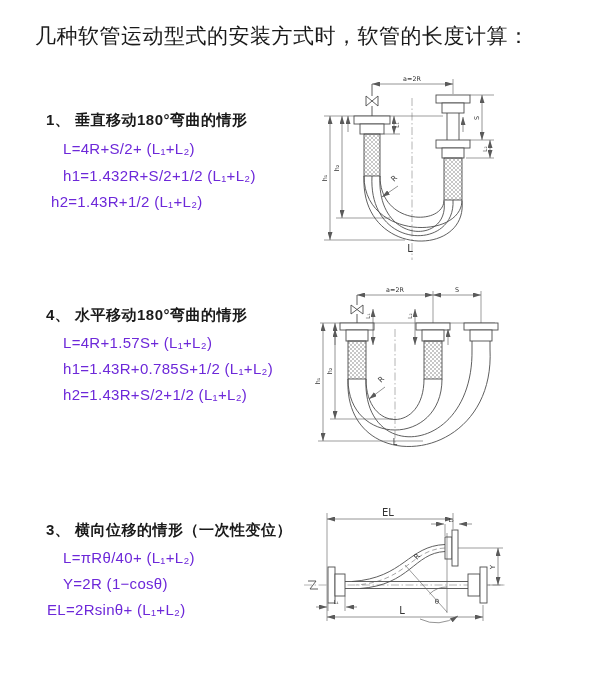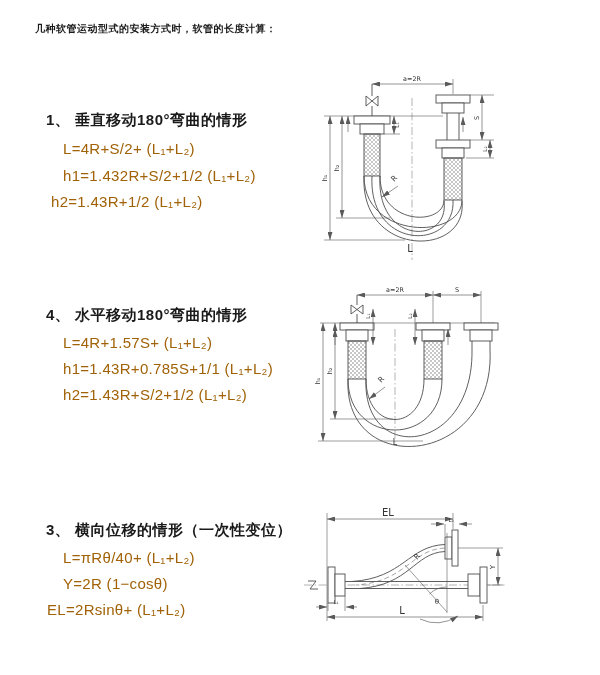--- a/index.html
+++ b/index.html
@@ -1,22 +1,22 @@
 <!DOCTYPE html>
 <html><head>
 <meta charset="utf-8">
 <style>
   html,body{margin:0;padding:0;}
   body{
     width:600px;height:675px;background:#ffffff;position:relative;overflow:hidden;
     font-family:"Liberation Sans","DejaVu Sans",sans-serif;color:#1a1a1a;
   }
-  .doc-title{position:absolute;left:35px;top:22px;font-size:10px;font-weight:bold;letter-spacing:.5px;white-space:nowrap;}
+  .doc-title{position:absolute;left:35px;top:22px;font-size:21px;font-weight:normal;letter-spacing:.5px;white-space:nowrap;}
   .sec-heading{position:absolute;font-size:15px;font-weight:bold;letter-spacing:.5px;white-space:nowrap;}
-  .formula{position:absolute;font-size:15px;letter-spacing:.3px;color:#a16207;white-space:nowrap;}
+  .formula{position:absolute;font-size:15px;letter-spacing:.3px;color:#6d28d9;white-space:nowrap;}
   svg.diagram{position:absolute;}
   svg text{font-family:"DejaVu Sans","Liberation Sans",sans-serif;fill:#333;}
   .dimlab{font-size:6.4px;}
   .biglab{font-size:10px;}
   .outline{fill:none;stroke:#4d4d4d;stroke-width:0.9;}
   .fit{fill:#ffffff;stroke:#4d4d4d;stroke-width:0.9;}
   .braidrect{fill:url(#braid);stroke:#4d4d4d;stroke-width:0.9;}
   .dim{fill:none;stroke:#5a5a5a;stroke-width:0.65;}
   .ext{fill:none;stroke:#5a5a5a;stroke-width:0.6;}
   .cl{fill:none;stroke:#8c8c8c;stroke-width:0.65;stroke-dasharray:8 2.5 1.5 2.5;}
@@ -119,21 +119,21 @@
 
   <g>
     <line class="ext" x1="74" y1="66" x2="90" y2="66"></line>
     <line class="dim" x1="84" y1="48" x2="84" y2="66" marker-start="url(#ah)" marker-end="url(#ah)"></line>
     <text class="dimlab" x="89" y="57" text-anchor="middle" transform="rotate(-90 89 57)" style="font-size:5.6px">L₁</text>
   </g>
 </svg>
 
 <div class="sec-heading" style="left:46px;top:306px">4、 水平移动180°弯曲的情形</div>
 <div class="formula" style="left:63px;top:334px">L=4R+1.57S+ (L₁+L₂)</div>
-<div class="formula" style="left:63px;top:360px">h1=1.43R+0.785S+1/1 (L₁+L₂)</div>
+<div class="formula" style="left:63px;top:360px">h1=1.43R+0.785S+1/2 (L₁+L₂)</div>
 <div class="formula" style="left:63px;top:386px">h2=1.43R+S/2+1/2 (L₁+L₂)</div>
 
 <svg class="diagram" style="left:305px;top:283px" width="295" height="185" viewBox="0 0 295 185">
 
   <line class="ext" x1="15" y1="40" x2="190" y2="40"></line>
 
   <path class="cl" d="M90,46 V160"></path>
 
   <g>
     <line class="ext" x1="128" y1="8" x2="128" y2="40"></line>

